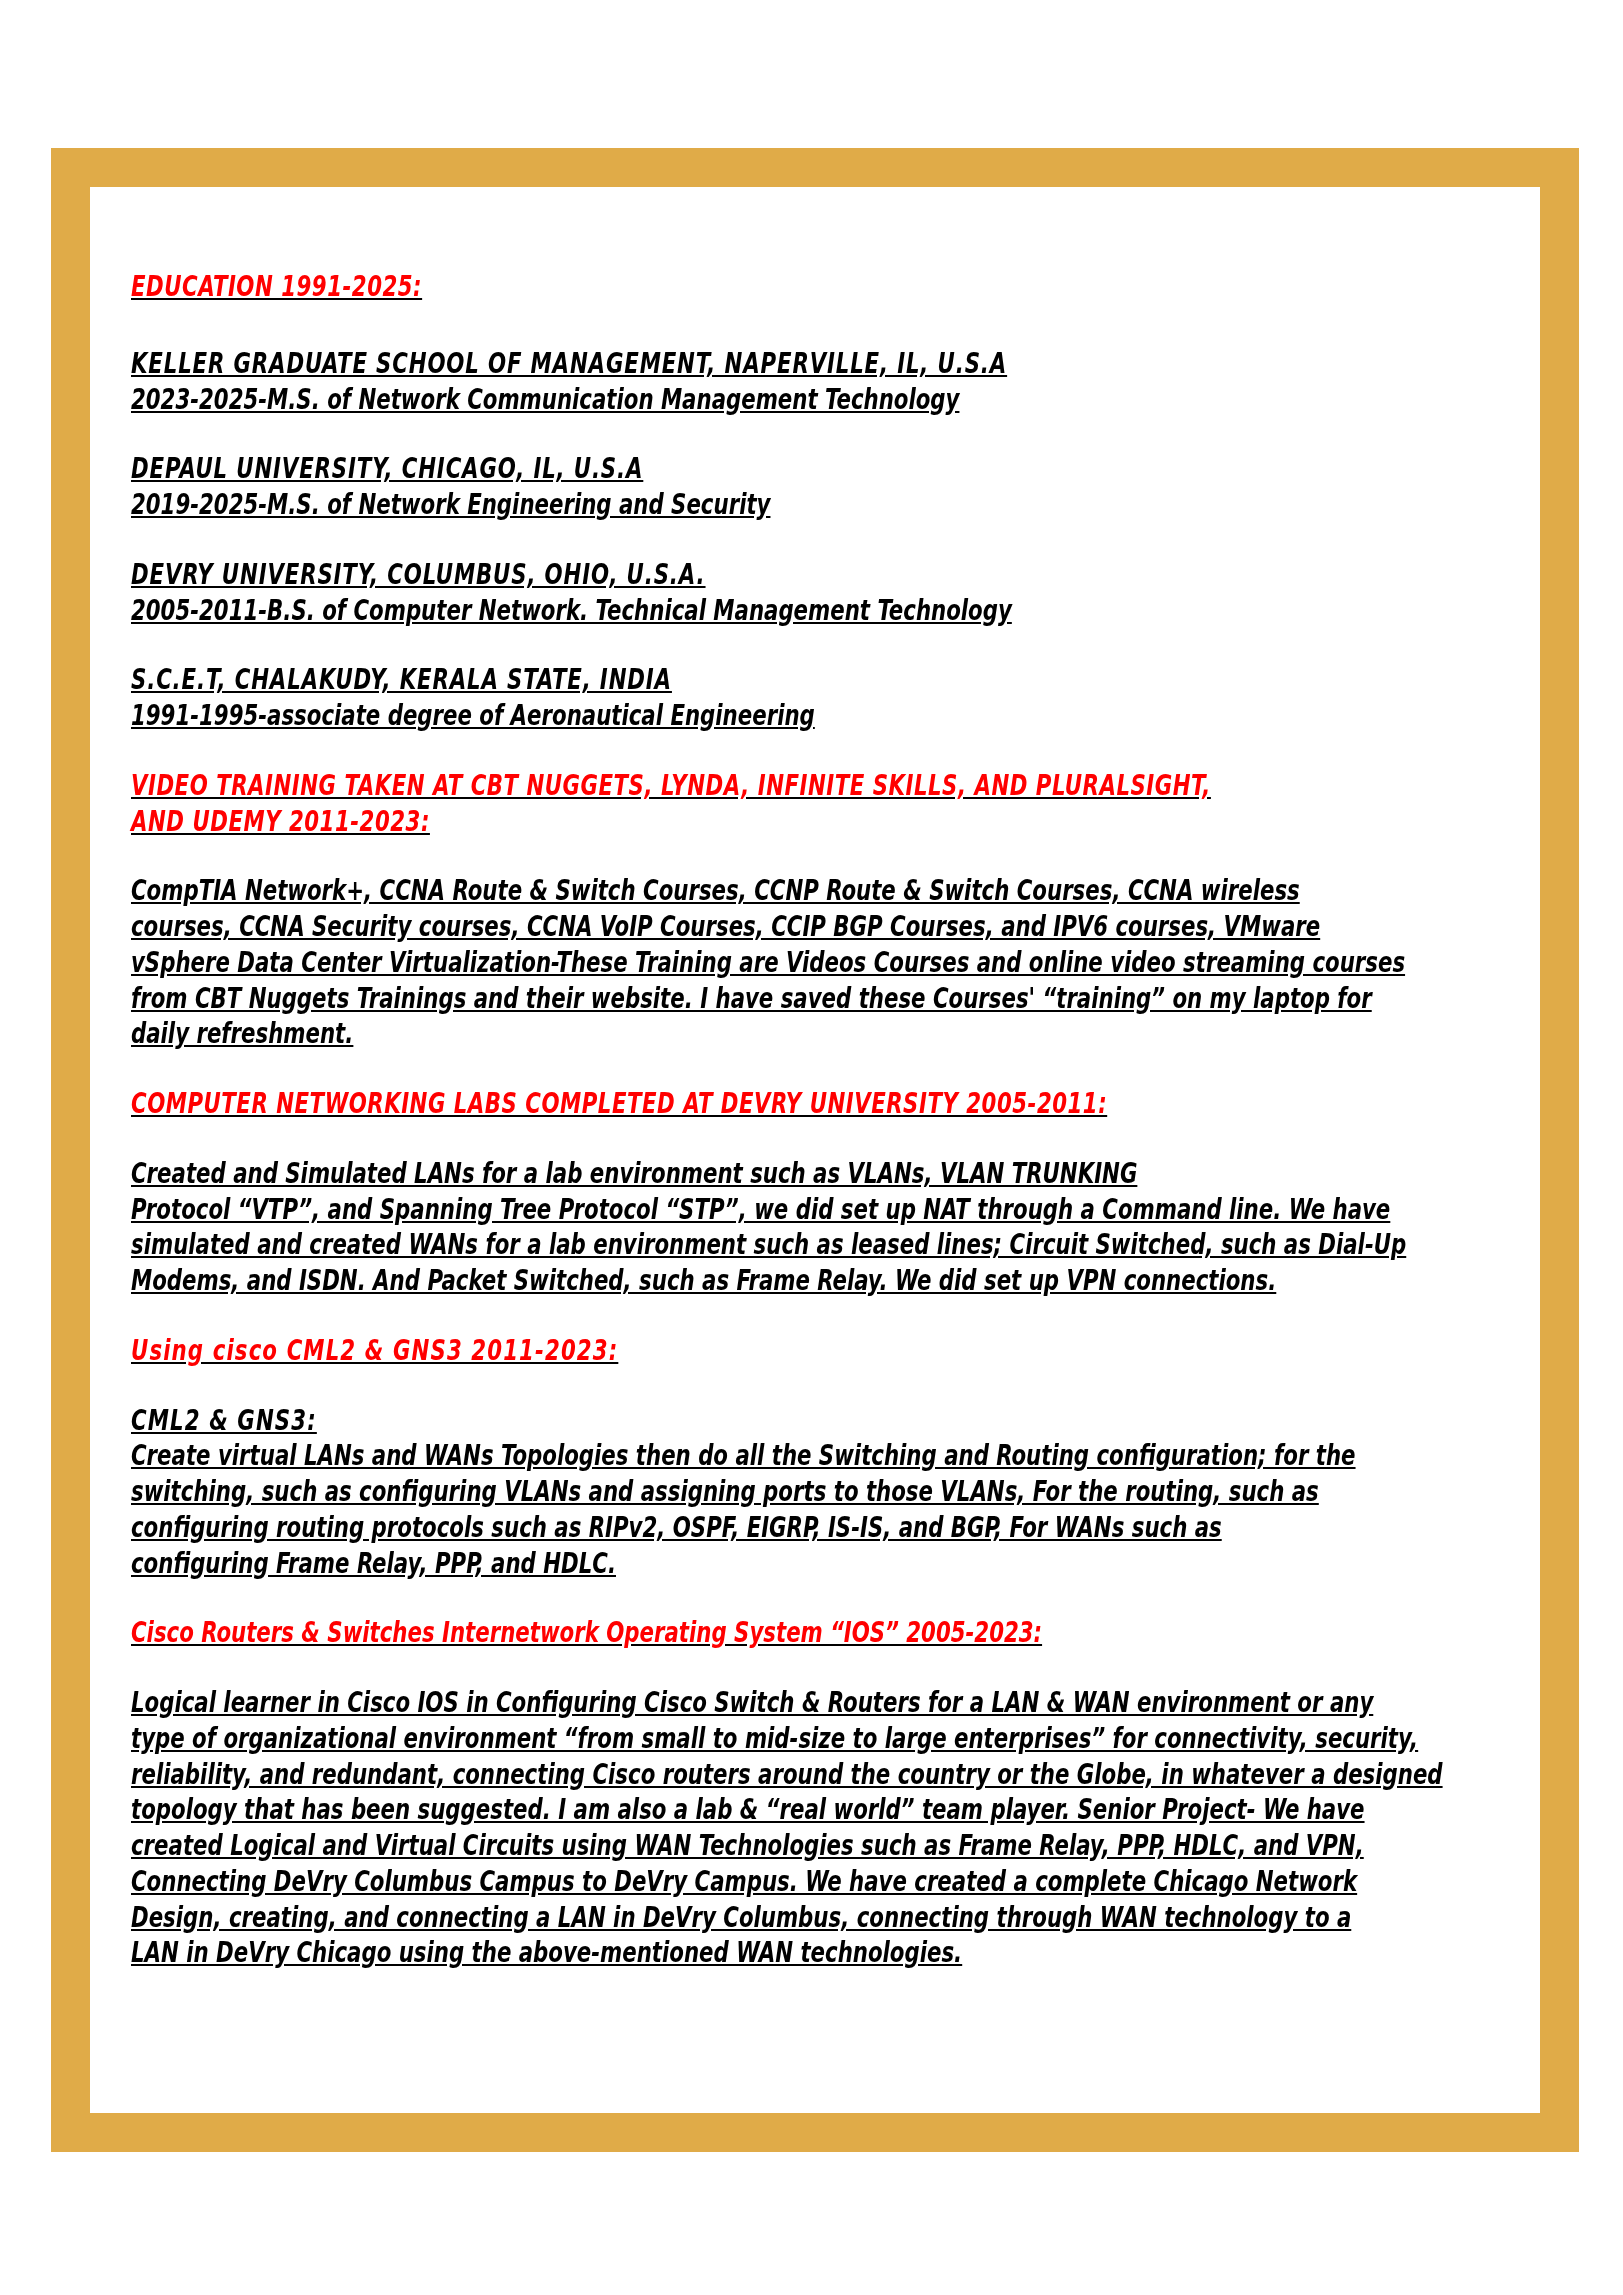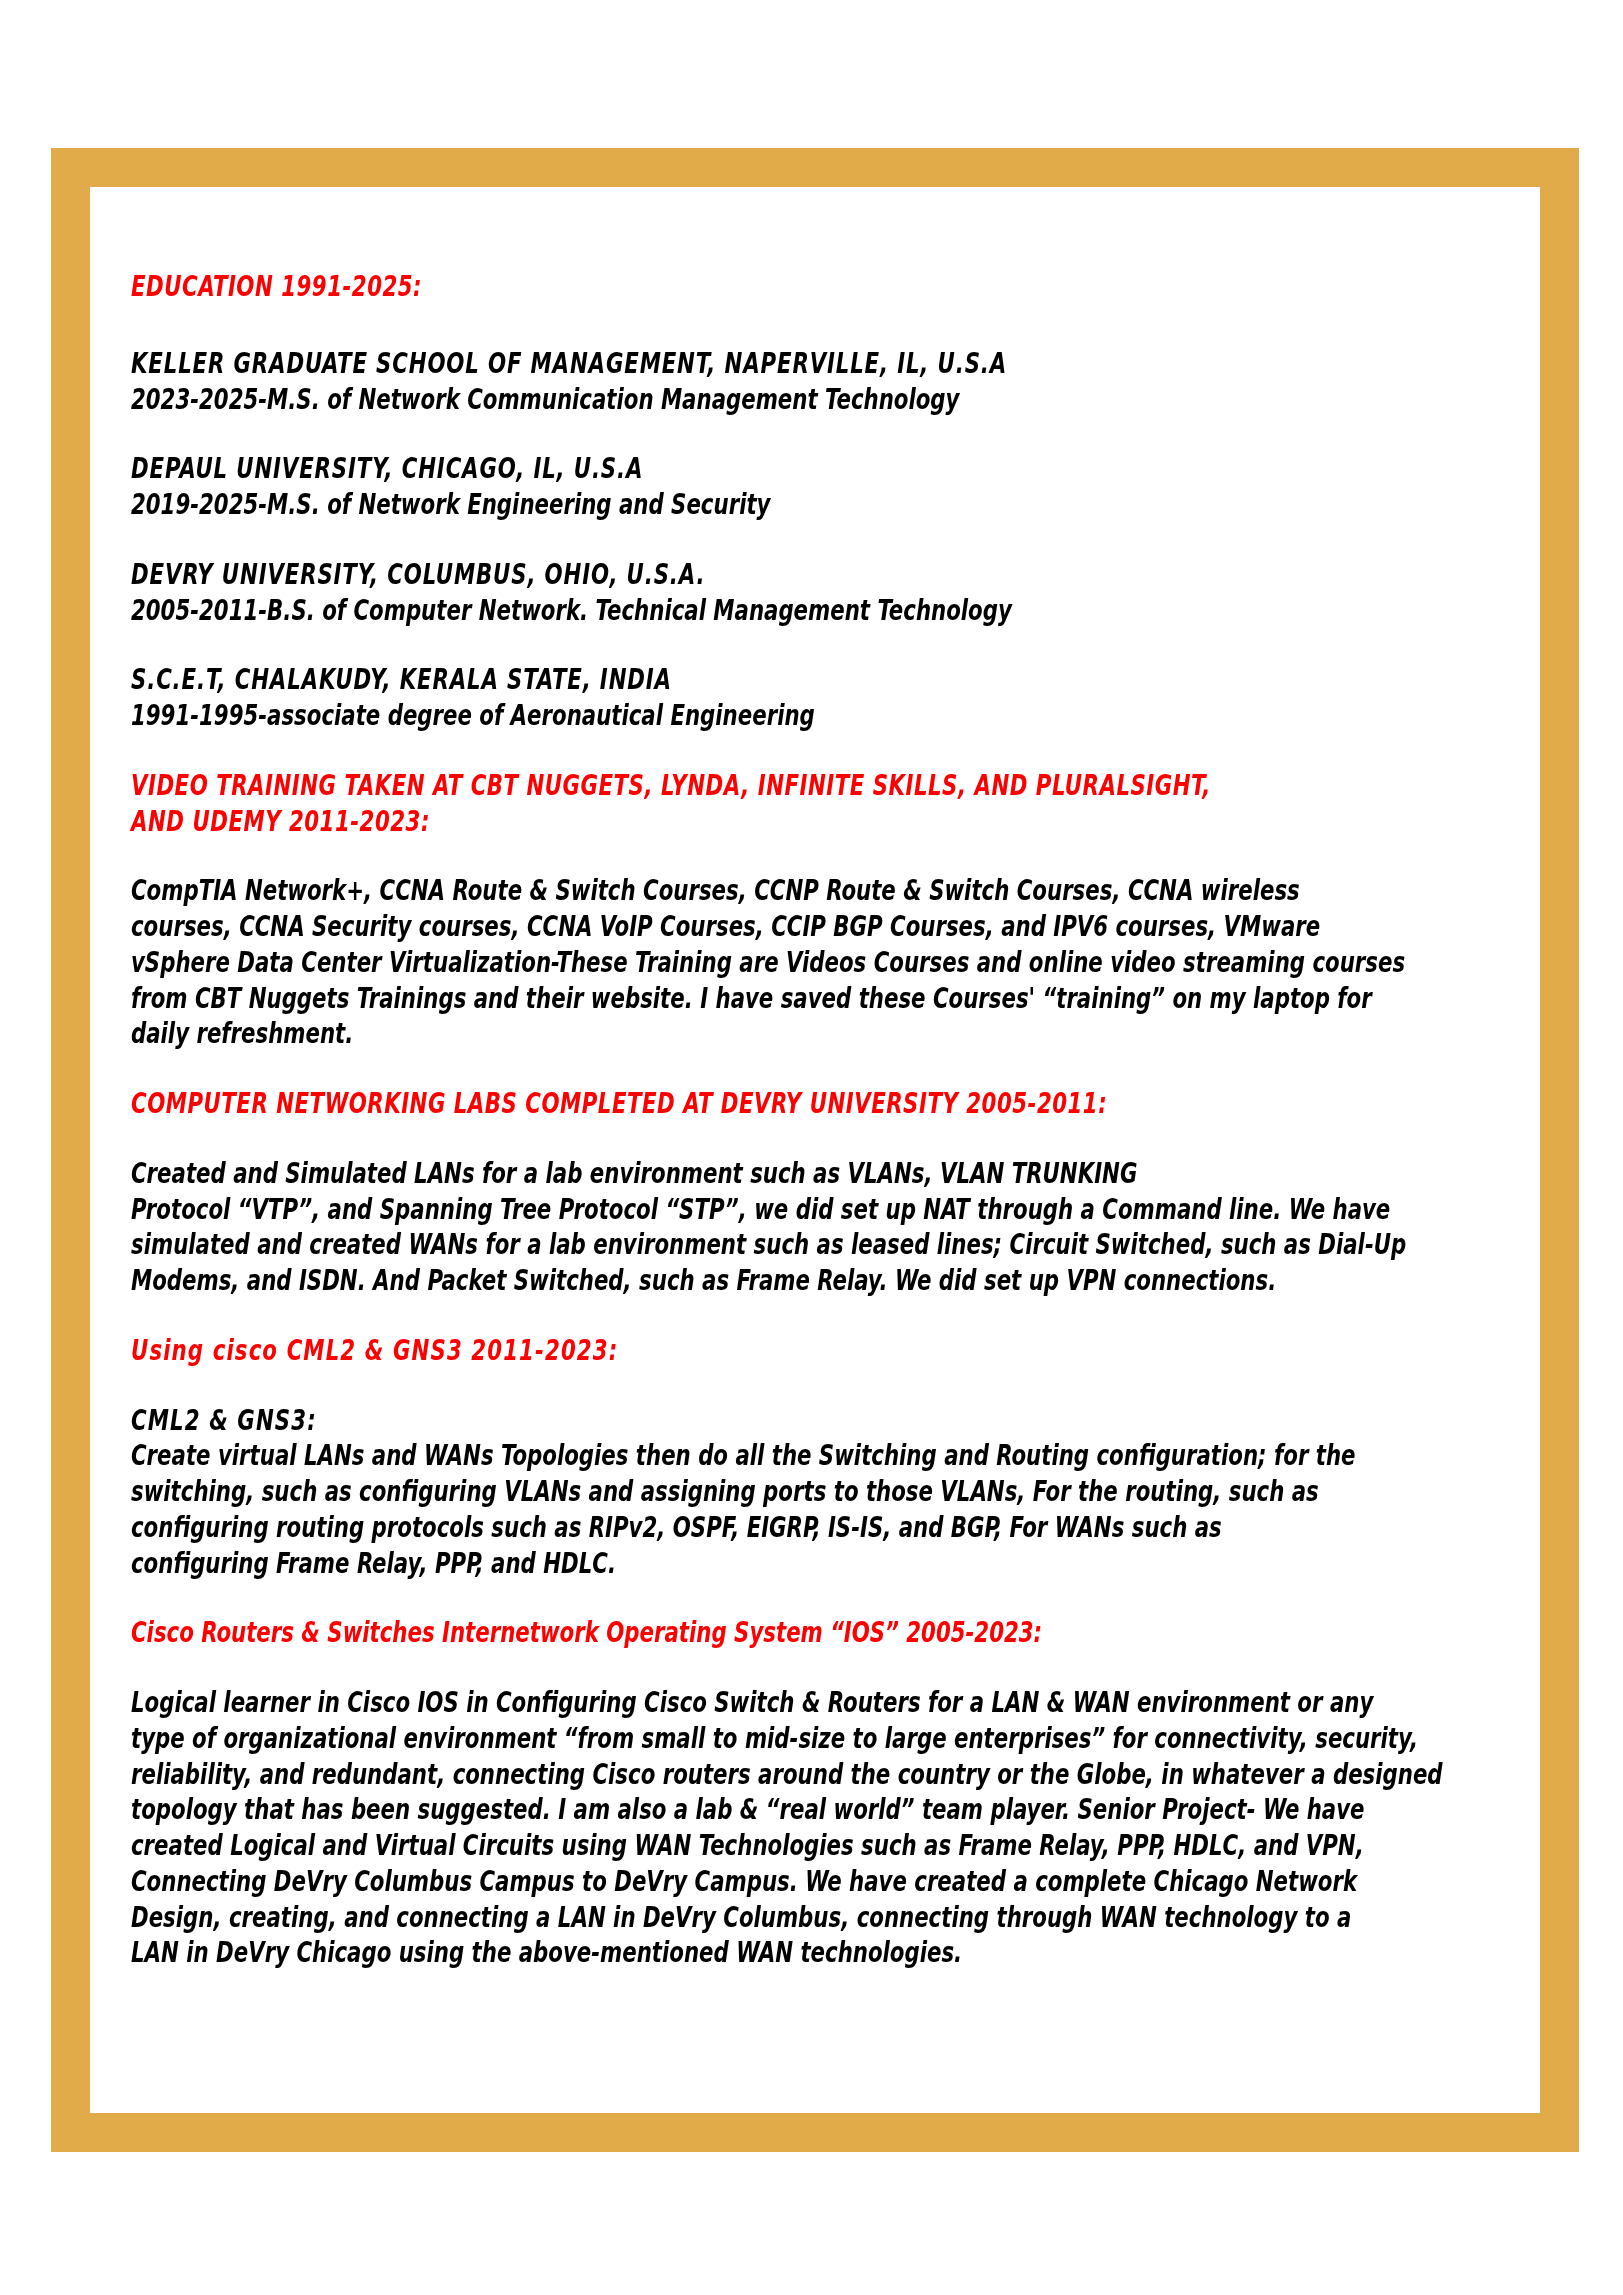--- a/index.html
+++ b/index.html
@@ -18,20 +18,21 @@
   
   .page-sheet {
     position: absolute;
     left: 51px;
     top: 148px;
     width: 1528px;
     height: 2004px;
     background: #E0AB48;       
     box-sizing: border-box;
     padding: 39px;
+    text-decoration: underline;
   }
   .page-inner {
     width: 100%;
     height: 100%;
     background: #ffffff;
     box-sizing: border-box;
     padding: 82px 31px 26px 41px;
   }
 
   

